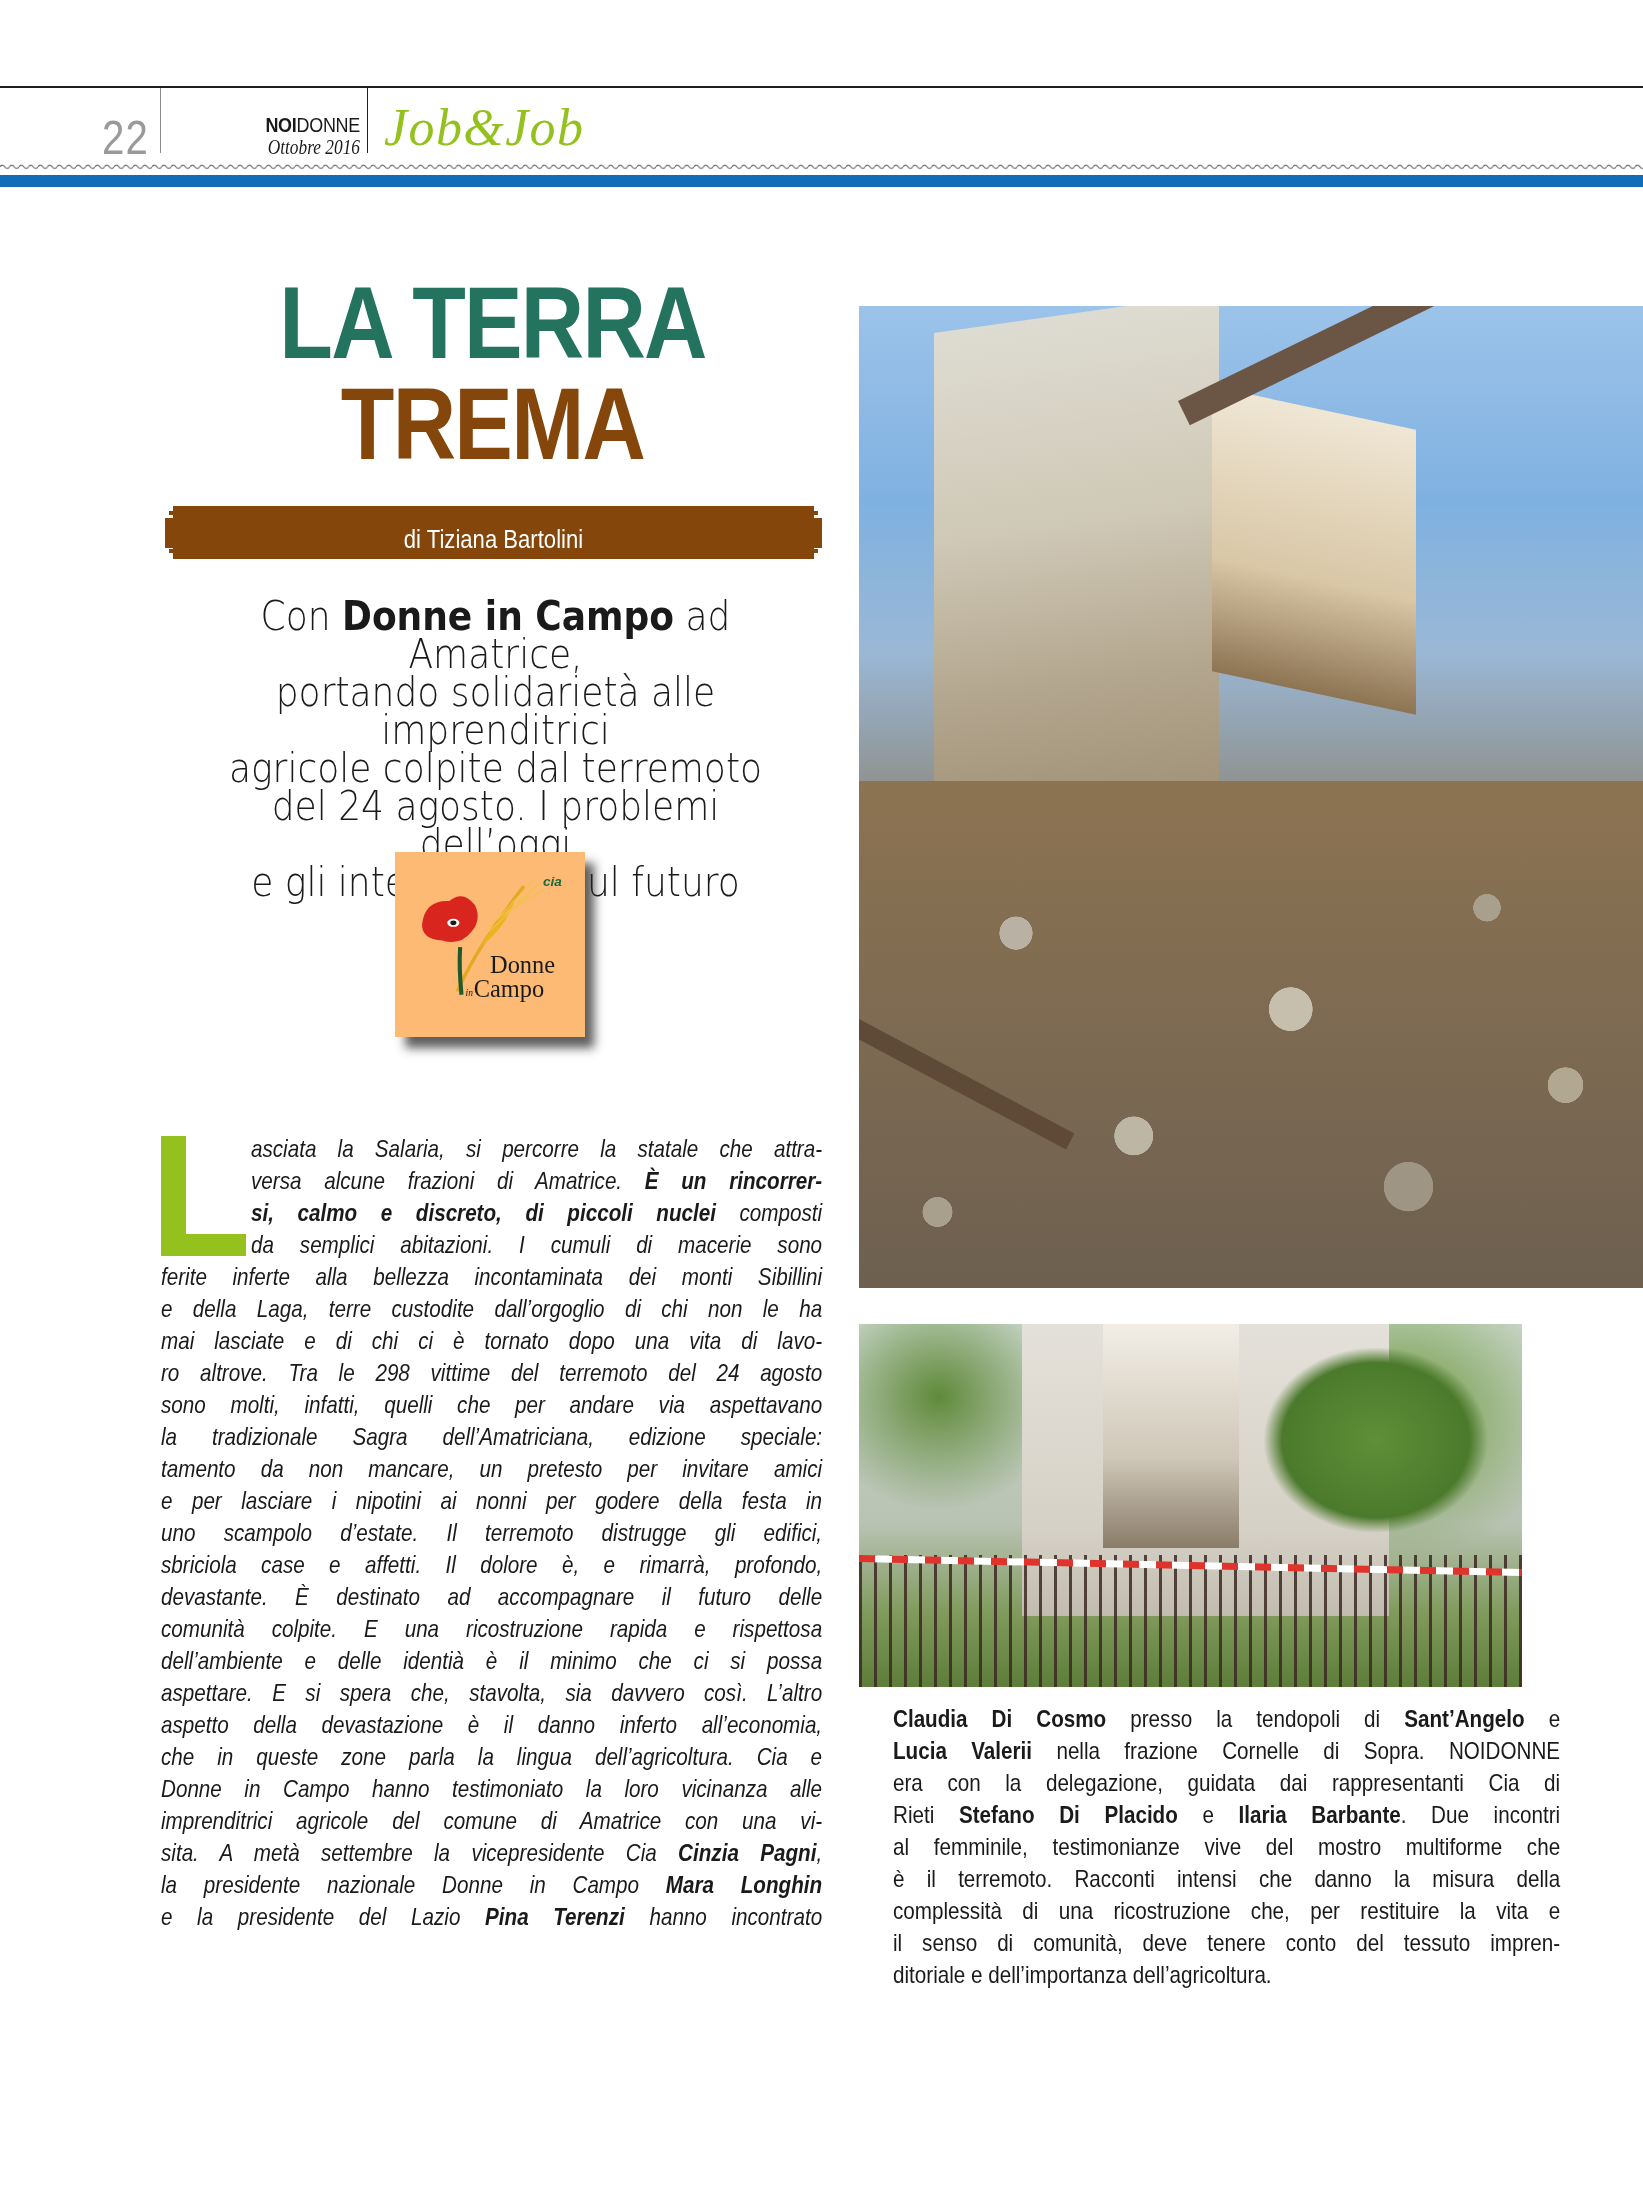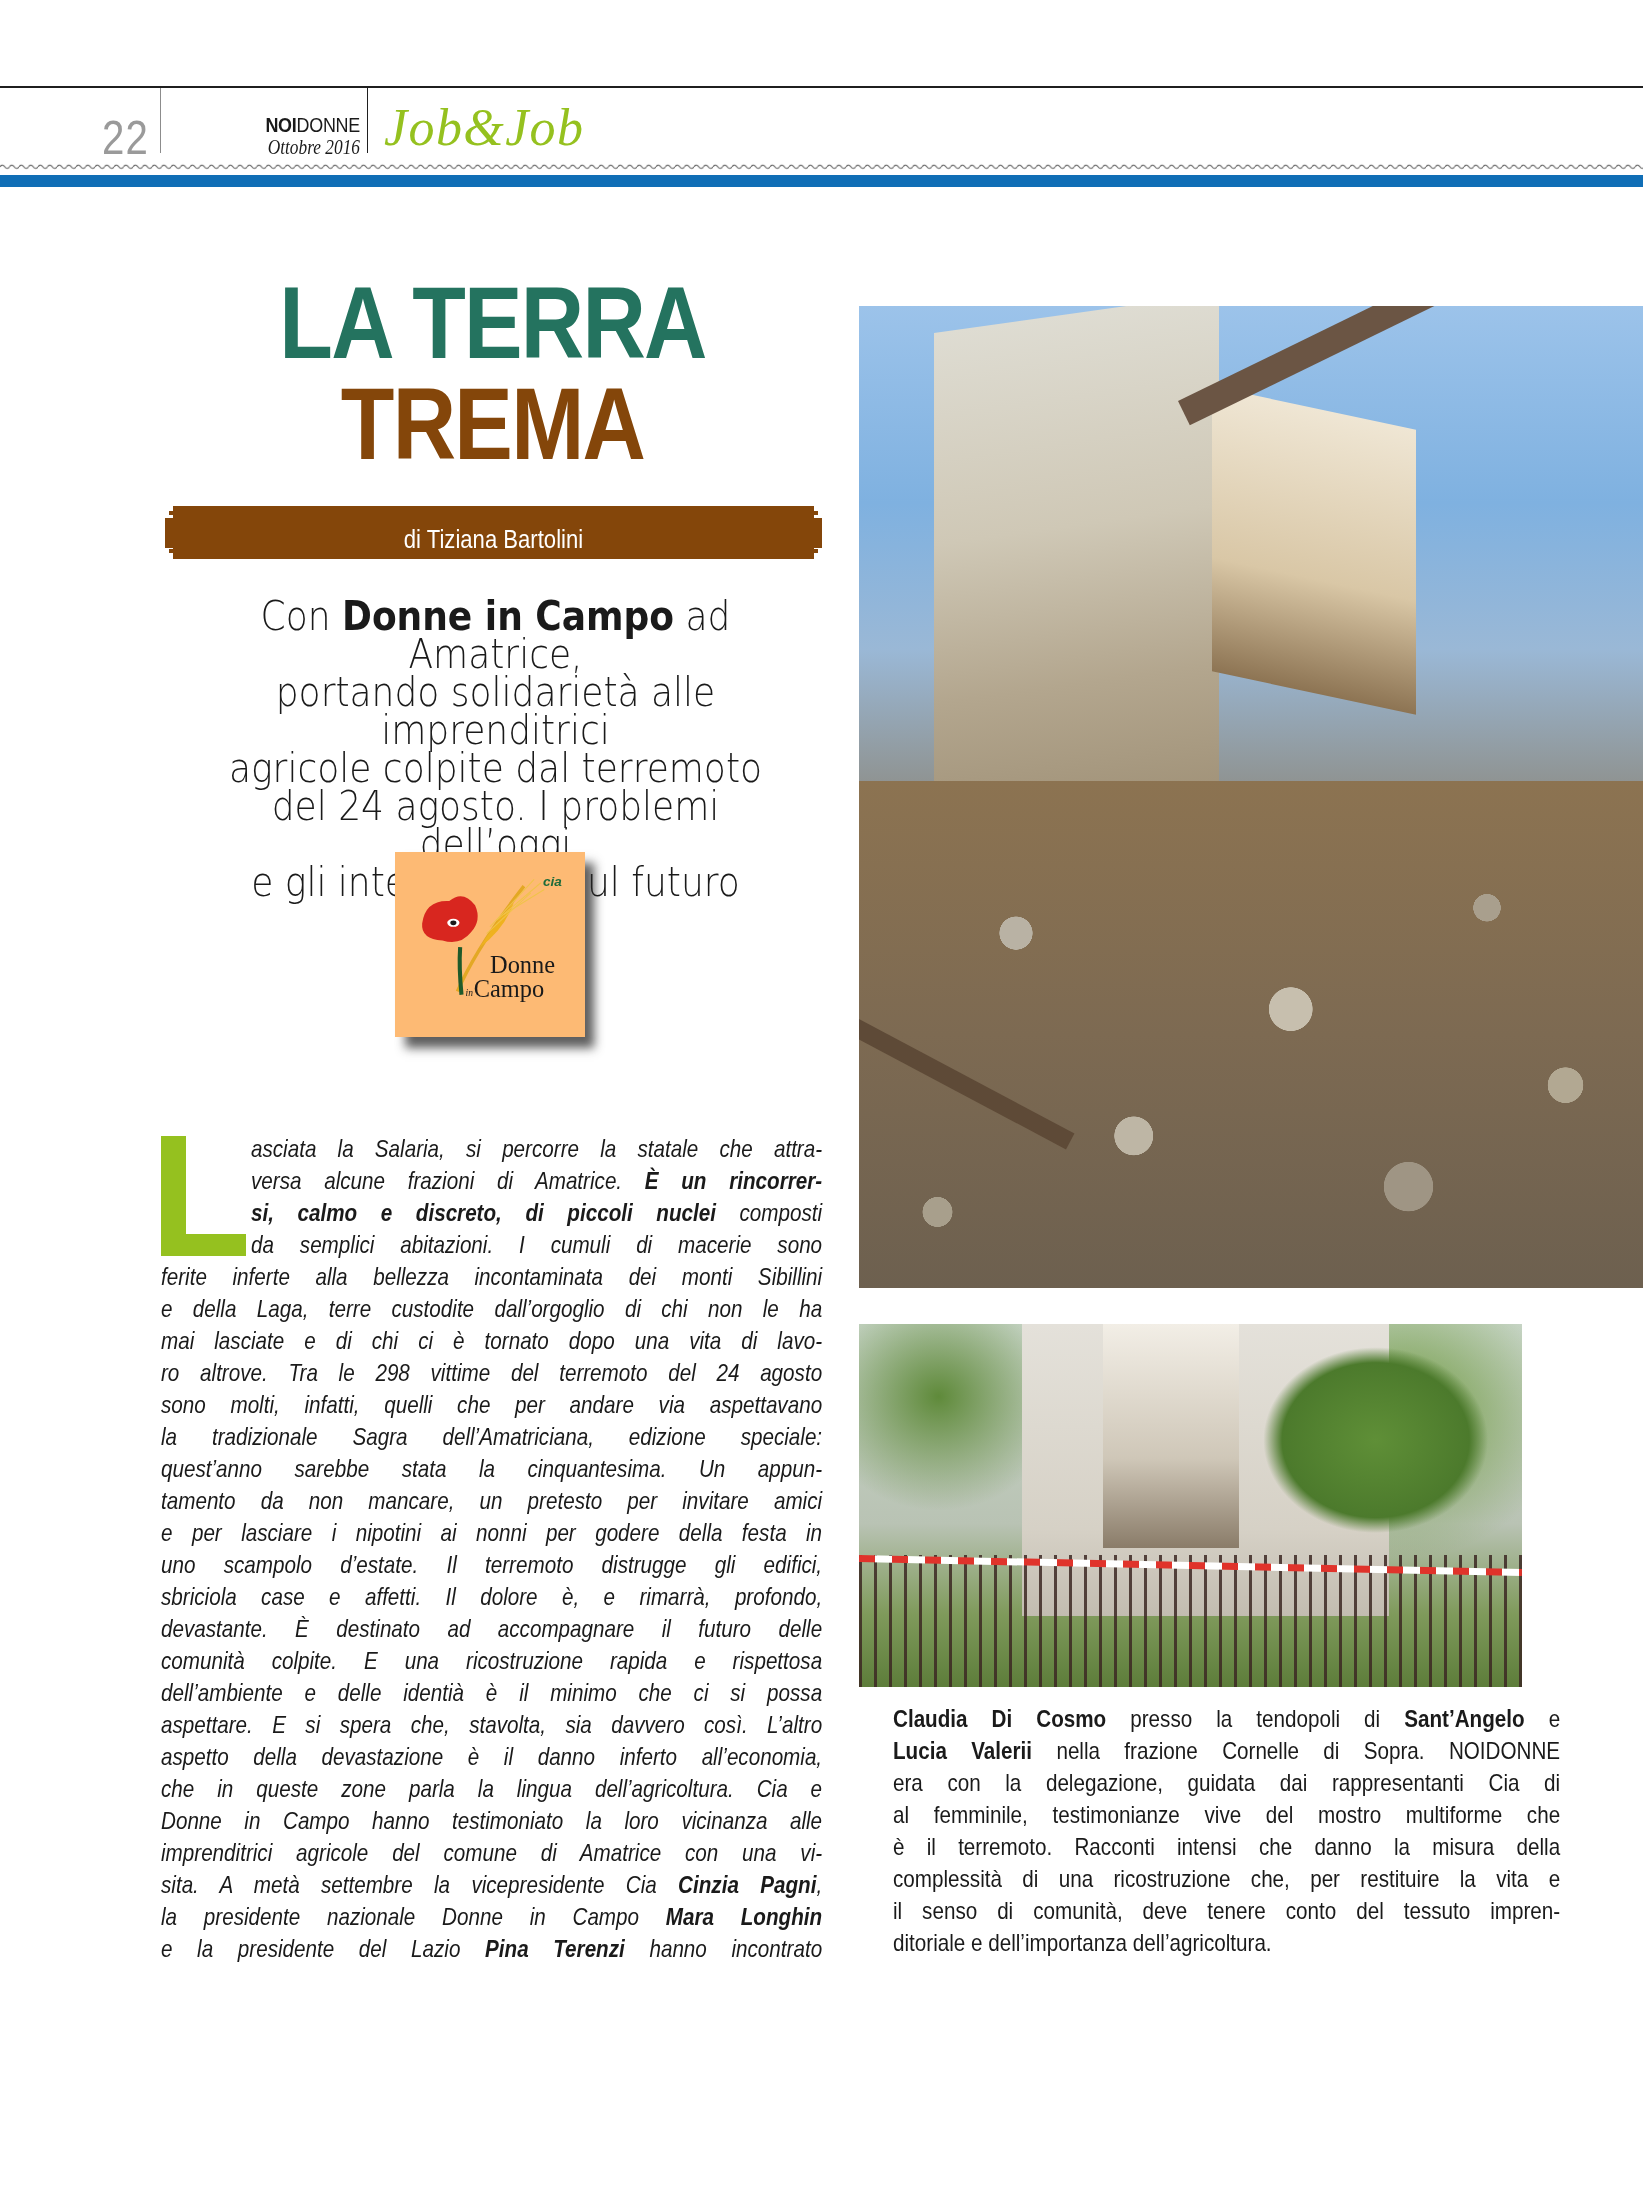--- a/index.html
+++ b/index.html
@@ -171,21 +171,20 @@
   <span class="body-line indent"><span class="t"><span>asciata la Salaria, si percorre la statale che attra-</span></span></span>
   <span class="body-line indent"><span class="t"><span>versa alcune frazioni di Amatrice. </span><b>È un rincorrer-</b></span></span>
   <span class="body-line indent"><span class="t"><b>si, calmo e discreto, di piccoli nuclei</b><span> composti</span></span></span>
   <span class="body-line indent"><span class="t"><span>da semplici abitazioni. I cumuli di macerie sono</span></span></span>
   <span class="body-line"><span class="t"><span>ferite inferte alla bellezza incontaminata dei monti Sibillini</span></span></span>
   <span class="body-line"><span class="t"><span>e della Laga, terre custodite dall’orgoglio di chi non le ha</span></span></span>
   <span class="body-line"><span class="t"><span>mai lasciate e di chi ci è tornato dopo una vita di lavo-</span></span></span>
   <span class="body-line"><span class="t"><span>ro altrove. Tra le 298 vittime del terremoto del 24 agosto</span></span></span>
   <span class="body-line"><span class="t"><span>sono molti, infatti, quelli che per andare via aspettavano</span></span></span>
   <span class="body-line"><span class="t"><span>la tradizionale Sagra dell’Amatriciana, edizione speciale:</span></span></span>
-  <span class="body-line"><span class="t"><span>quest’anno sarebbe stata la cinquantesima. Un appun-</span></span></span>
   <span class="body-line"><span class="t"><span>tamento da non mancare, un pretesto per invitare amici</span></span></span>
   <span class="body-line"><span class="t"><span>e per lasciare i nipotini ai nonni per godere della festa in</span></span></span>
   <span class="body-line"><span class="t"><span>uno scampolo d’estate. Il terremoto distrugge gli edifici,</span></span></span>
   <span class="body-line"><span class="t"><span>sbriciola case e affetti. Il dolore è, e rimarrà, profondo,</span></span></span>
   <span class="body-line"><span class="t"><span>devastante. È destinato ad accompagnare il futuro delle</span></span></span>
   <span class="body-line"><span class="t"><span>comunità colpite. E una ricostruzione rapida e rispettosa</span></span></span>
   <span class="body-line"><span class="t"><span>dell’ambiente e delle identià è il minimo che ci si possa</span></span></span>
   <span class="body-line"><span class="t"><span>aspettare. E si spera che, stavolta, sia davvero così. L’altro</span></span></span>
   <span class="body-line"><span class="t"><span>aspetto della devastazione è il danno inferto all’economia,</span></span></span>
   <span class="body-line"><span class="t"><span>che in queste zone parla la lingua dell’agricoltura. Cia e</span></span></span>
@@ -209,19 +208,20 @@
   <div class="ps-hole"></div>
   <div class="ps-tree"></div>
   <div class="ps-fence"></div>
   <div class="ps-tape"></div>
 </div>
 
 <div class="caption">
   <span class="cap-line"><span class="t"><b>Claudia Di Cosmo</b><span> presso la tendopoli di </span><b>Sant’Angelo</b><span> e</span></span></span>
   <span class="cap-line"><span class="t"><b>Lucia Valerii</b><span> nella frazione Cornelle di Sopra. NOIDONNE</span></span></span>
   <span class="cap-line"><span class="t"><span>era con la delegazione, guidata dai rappresentanti Cia di</span></span></span>
+  <span class="cap-line"><span class="t"><span>Rieti </span><b>Stefano Di Placido</b><span> e </span><b>Ilaria Barbante</b><span>. Due incontri</span></span></span>
   <span class="cap-line"><span class="t"><span>al femminile, testimonianze vive del mostro multiforme che</span></span></span>
   <span class="cap-line"><span class="t"><span>è il terremoto. Racconti intensi che danno la misura della</span></span></span>
   <span class="cap-line"><span class="t"><span>complessità di una ricostruzione che, per restituire la vita e</span></span></span>
   <span class="cap-line"><span class="t"><span>il senso di comunità, deve tenere conto del tessuto impren-</span></span></span>
   <span class="cap-line last"><span class="t"><span>ditoriale e dell’importanza dell’agricoltura.</span></span></span>
 </div>
 
 
 </body></html>

